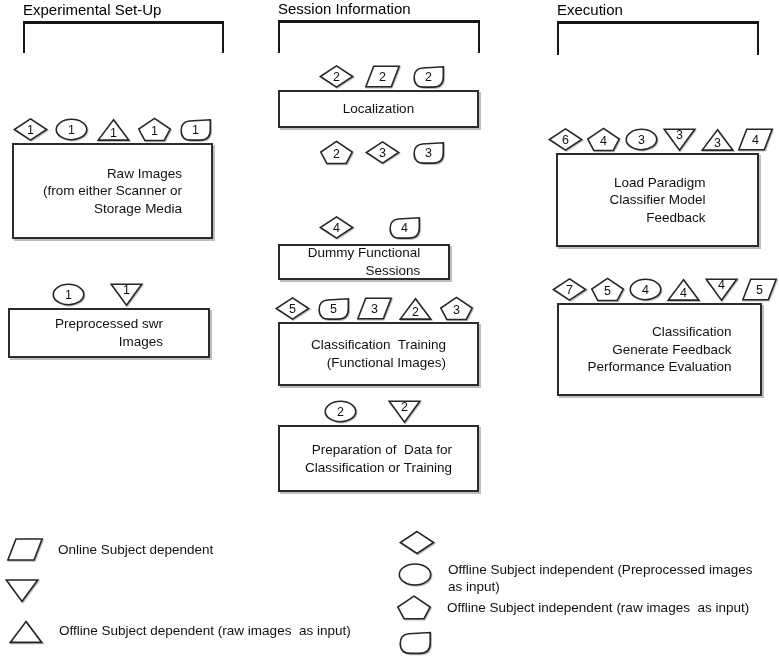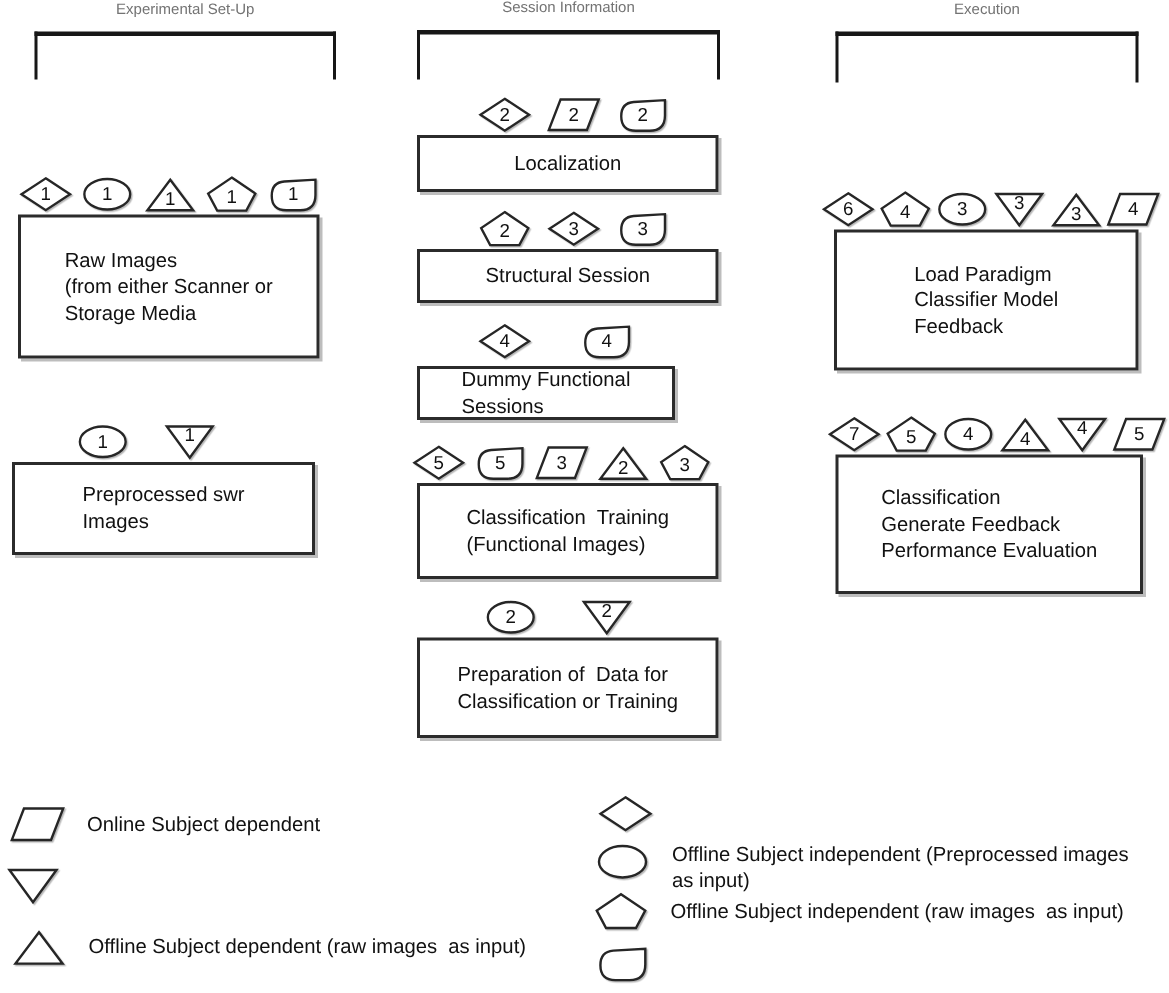--- a/index.html
+++ b/index.html
@@ -1,27 +1,27 @@
 <!DOCTYPE html>
 <html><head>
 <meta charset="utf-8">
 <style>
   * { margin:0; padding:0; box-sizing:border-box; }
   html,body { background:#ffffff; }
   body { font-family:"Liberation Sans", sans-serif; color:#111; }
   .canvas { position:relative; width:779px; height:662px; background:#ffffff; overflow:hidden; }
 
-  .col-title { position:absolute; text-align:center; font-size:10px; color:#737373; }
+  .col-title { position:absolute; text-align:left; font-size:15px; color:#000000; }
 
   .bracket { position:absolute; border:2px solid #171717; border-top-width:3px; border-bottom:none; }
 
   .node {
     position:absolute; border:2px solid #2b2b2b; background:#fff;
     display:flex; align-items:center; justify-content:center;
-    text-align:left; font-size:13.5px; line-height:1.3;
+    text-align:right; font-size:13.5px; line-height:1.3;
     white-space:pre-wrap; box-shadow:2px 2px 0 #bdbdbd;
   }
 
   .marker-row { position:absolute; display:flex; align-items:flex-end; height:27px; }
   .marker { width:37px; height:27px; flex:0 0 auto; }
   .marker svg { width:100%; height:100%; overflow:visible; display:block; }
   .sh { fill:#ffffff; stroke:#262626; stroke-width:1.7; filter:drop-shadow(1px 1px 0 #b8b8b8); }
   .marker text { fill:#111; stroke:none; font-size:13.5px; text-anchor:middle;
                  font-family:"Liberation Sans", sans-serif; }
 
@@ -86,21 +86,21 @@
           <text x="20" y="18.5">1</text>
         </svg>
       </span>
       <span class="marker">
         <svg viewBox="0 0 40 28">
           <polygon class="sh" points="3.5,3 36.5,3 20,25.5"></polygon>
           <text x="20" y="13.5">1</text>
         </svg>
       </span>
     </div>
-  <div class="node" style="left:8px;top:308px;width:202px;height:62px">Preprocessed swr
+  <div class="node" style="left:8px;top:308px;width:202px;height:50px">Preprocessed swr
 Images</div>
 
   <div class="marker-row" style="left:318px;top:63px;gap:9px">
       <span class="marker">
         <svg viewBox="0 0 40 28">
           <polygon class="sh" points="20,2.5 37.5,14 20,25.5 2.5,14"></polygon>
           <text x="20" y="18.5">2</text>
         </svg>
       </span>
       <span class="marker">
@@ -131,21 +131,20 @@
           <text x="20" y="18.5">3</text>
         </svg>
       </span>
       <span class="marker">
         <svg viewBox="0 0 40 28">
           <path class="sh" d="M13.5,4.8 L36,3.5 L36,14.5 Q36,25.5 25,25.5 L15,25.5 Q4.5,25.5 4.5,15 Q4.5,5.5 13.5,4.8 Z"></path>
           <text x="20" y="18.5">3</text>
         </svg>
       </span>
     </div>
-  <div class="node" style="left:278px;top:166px;width:201px;height:36px">Structural Session</div>
 
   <div class="marker-row" style="left:318px;top:214px;gap:31px">
       <span class="marker">
         <svg viewBox="0 0 40 28">
           <polygon class="sh" points="20,2.5 37.5,14 20,25.5 2.5,14"></polygon>
           <text x="20" y="18.5">4</text>
         </svg>
       </span>
       <span class="marker">
         <svg viewBox="0 0 40 28">

